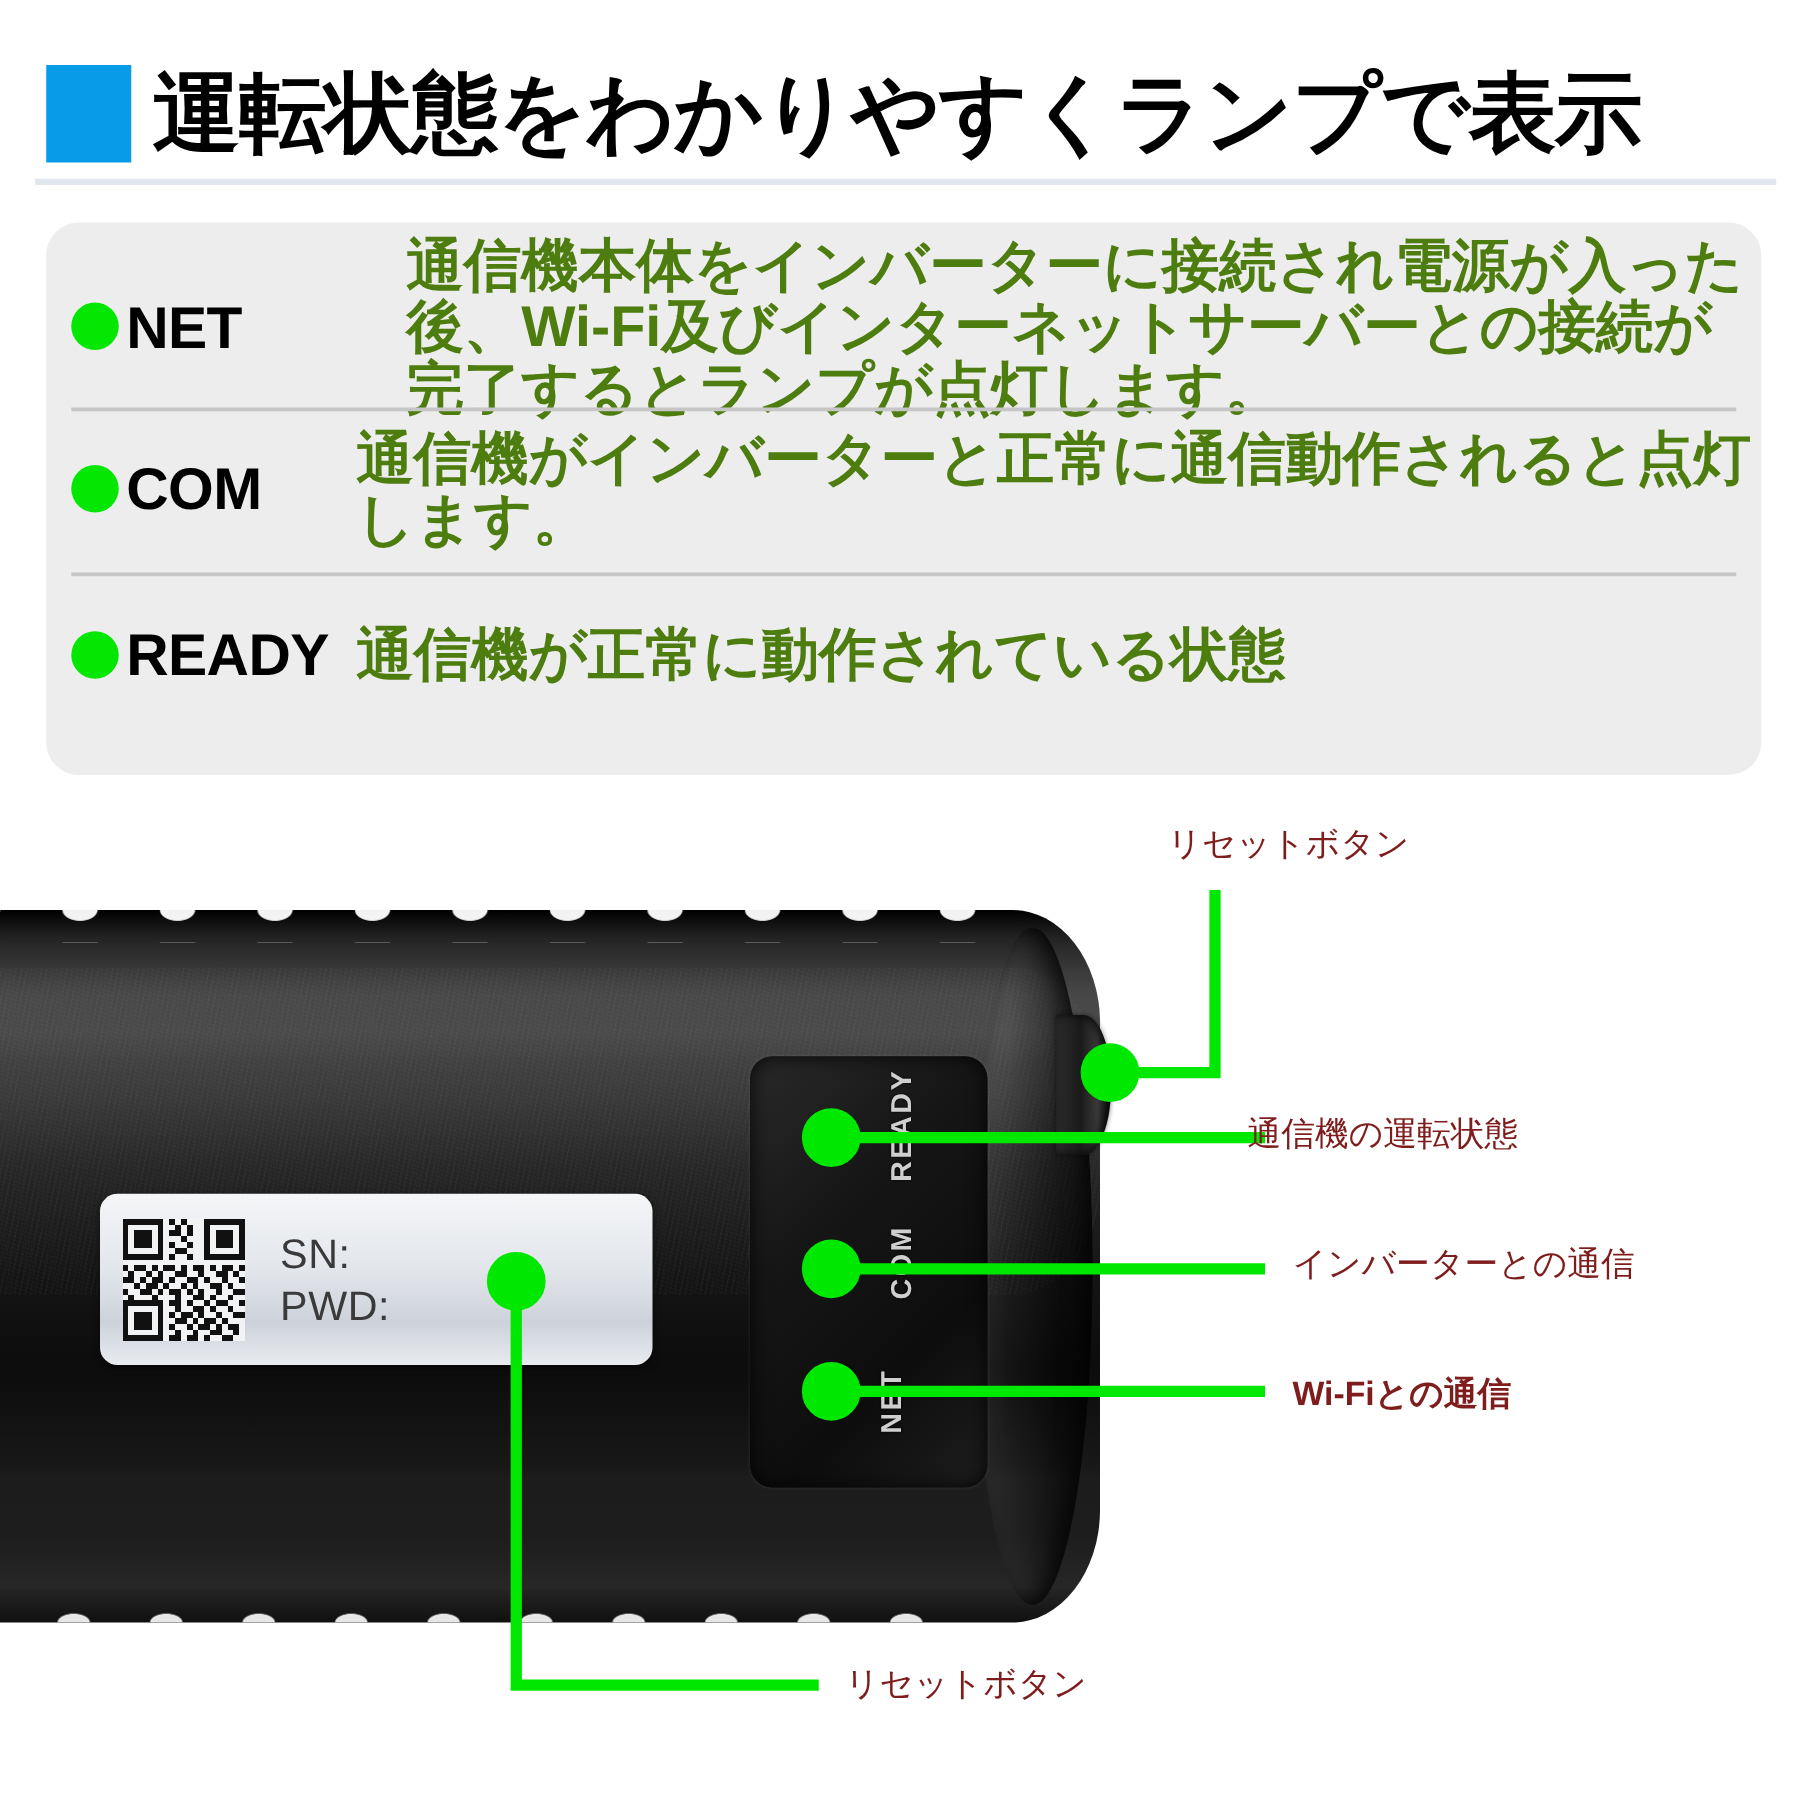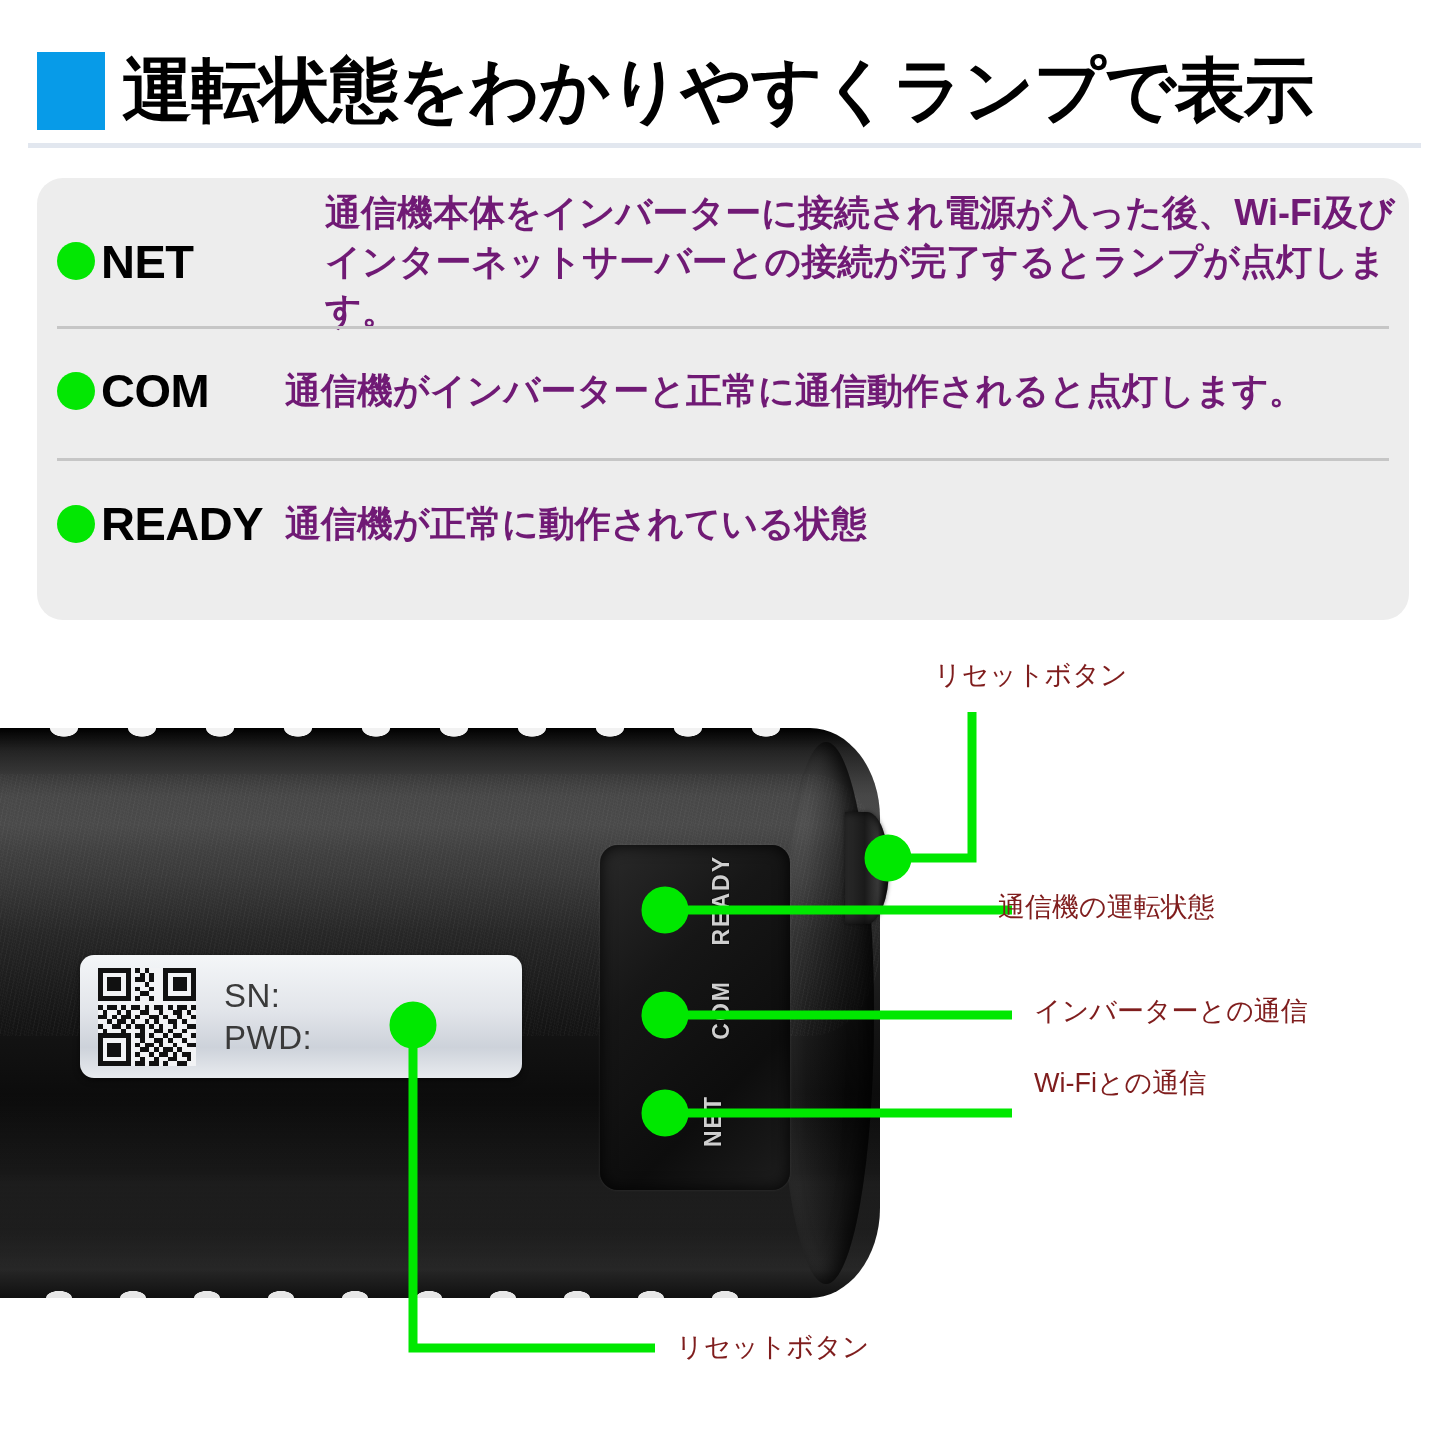--- a/index.html
+++ b/index.html
@@ -86,24 +86,24 @@
   }
   .row-name {
     font-size: 47px;
     font-weight: 700;
     letter-spacing: -0.5px;
     margin-left: 6px;
     white-space: nowrap;
     color: #000000;
   }
   .row-desc {
-    font-size: 36px;
+    font-size: 46px;
     font-weight: 700;
     line-height: 49px;
-    color: #701a75;
+    color: #4d7c0f;
   }
   #row-net  { top: 18px;  height: 130px; }
   #row-com  { top: 155px; height: 115px; }
   #row-ready{ top: 288px; height: 115px; }
 
   #row-net .row-desc   { margin-left: 40px; width: 1090px; }
   #row-com .row-desc   { }
   #row-ready .row-desc { margin-left: 22px; }
 
   #row-net .row-name   { width: 184px; }
@@ -232,21 +232,21 @@
     background: linear-gradient(to right, #2b2b2b 0%, #1a1a1a 45%, #3a3a3a 75%, #111 100%);
     box-shadow: inset -3px 0 8px rgba(0,0,0,0.8), 0 0 4px rgba(0,0,0,0.5);
   }
 
   
   #device-sticker {
     position: absolute;
     left: 80px;
     top: 335px;
     width: 442px;
-    height: 123px;
+    height: 137px;
     border-radius: 14px;
     background: linear-gradient(to bottom, #f4f6f8 0%, #e2e5ea 45%, #cdd2da 75%, #e8ebef 100%);
     box-shadow: 0 2px 6px rgba(0,0,0,0.55);
     display: flex;
     align-items: center;
     box-sizing: border-box;
     padding-left: 18px;
   }
   #qr-code {
     width: 98px;
@@ -308,21 +308,21 @@
     position: absolute;
     font-size: 27px;
     font-weight: 500;
     color: #7f1d1d;
     white-space: nowrap;
     line-height: 46px;
   }
   #label-reset-top    { left: 934px;  top: 652px; }
   #label-status       { left: 998px; top: 884px; }
   #label-inverter     { left: 1034px; top: 988px; }
-  #label-wifi         { left: 1034px; top: 1060px; }
+  #label-wifi         { left: 1034px; top: 1092px; font-weight: bold; }
   #label-reset-bottom { left: 676px;  top: 1324px; }
 </style>
 </head>
 <body>
 
 <div id="title-block">
   <div id="title-accent-bar"></div>
   <div id="page-title">運転状態をわかりやすくランプで表示</div>
   <div id="title-rule"></div>
 </div>

